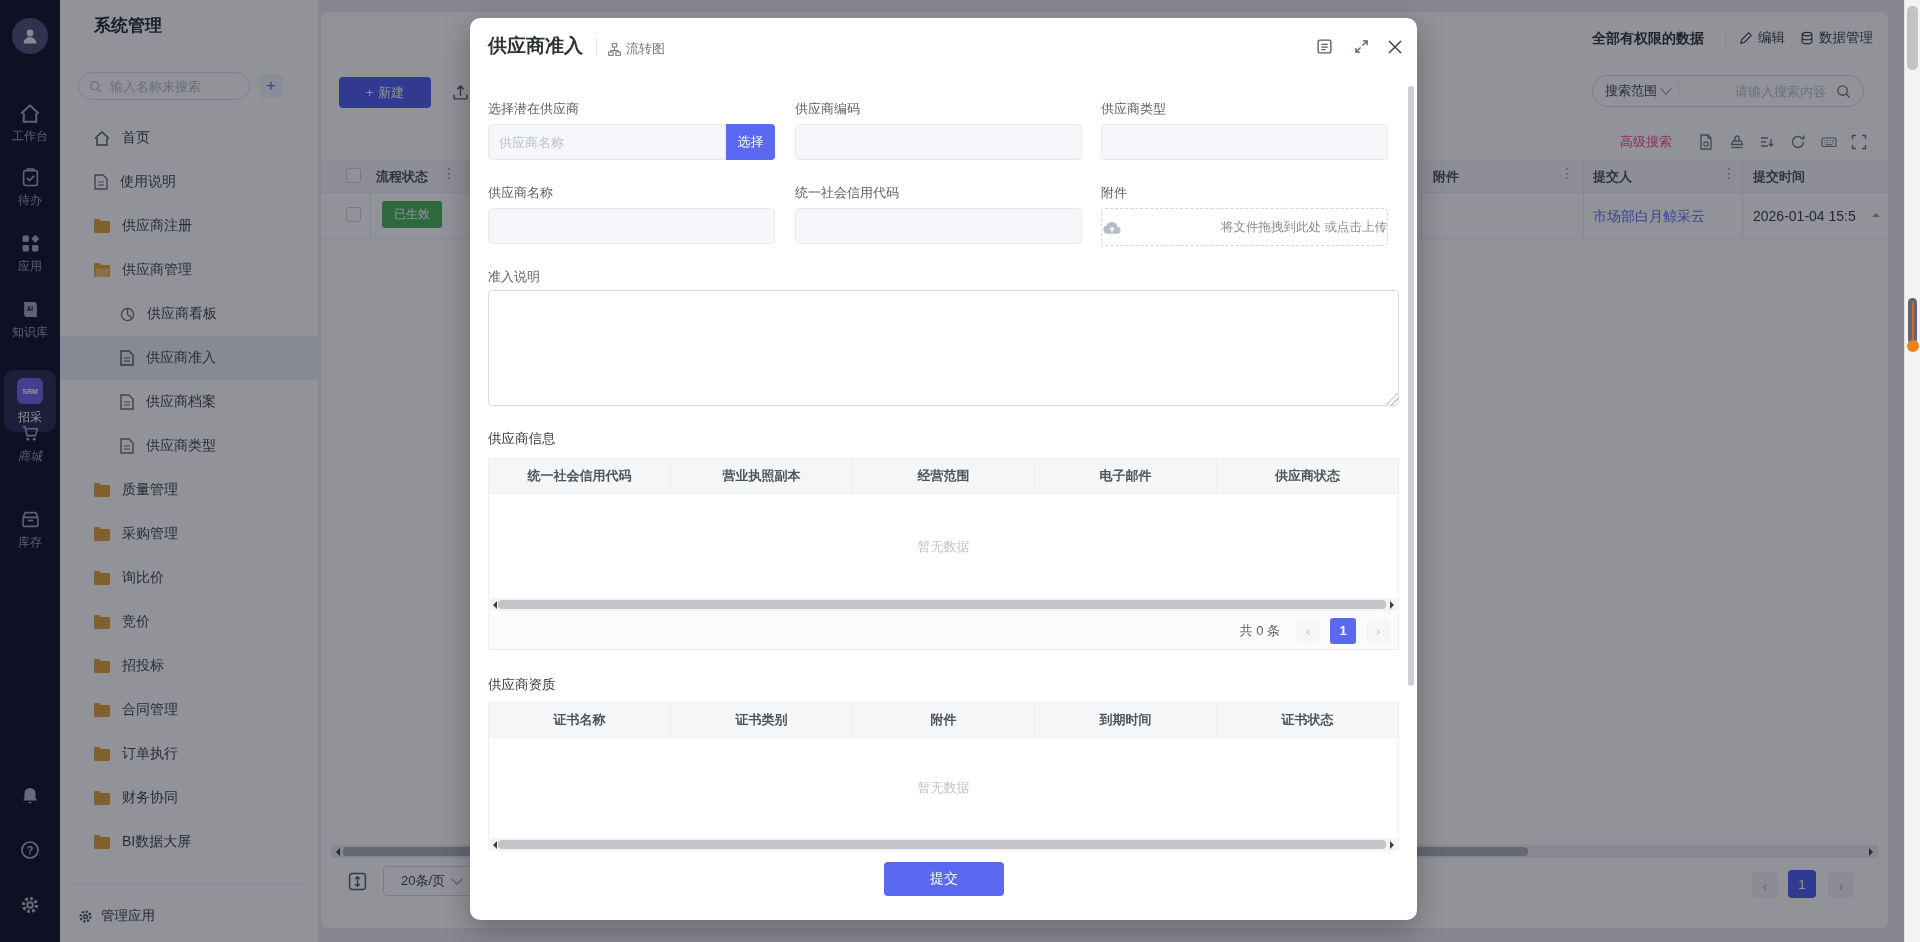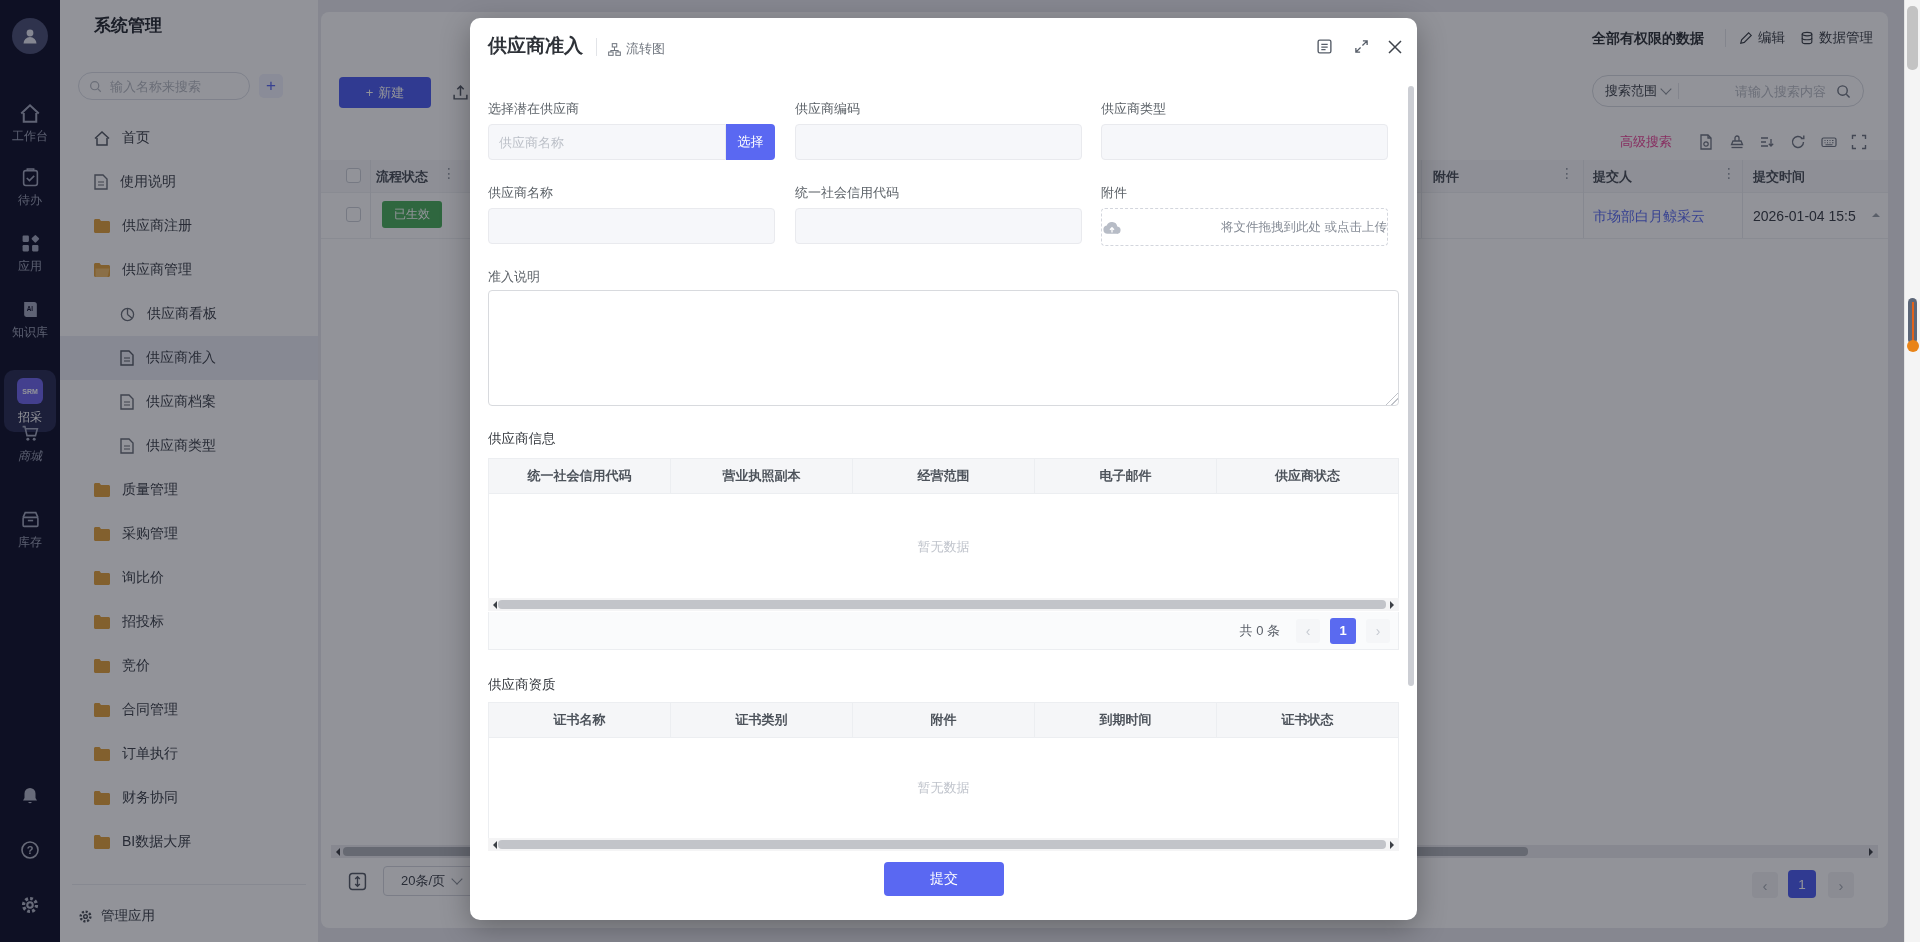--- a/index.html
+++ b/index.html
@@ -340,29 +340,29 @@
             </svg>
           </span>
         <span>询比价</span>
       </div>
       <div class="mi">
         <span>
             <svg width="16" height="14" viewBox="0 0 16 14">
               <path fill="#e2a33d" d="M0 1.5C0 .7.7 0 1.5 0h4L7 2h7.5c.8 0 1.5.7 1.5 1.5v9c0 .8-.7 1.5-1.5 1.5h-13C.7 14 0 13.3 0 12.5z"></path>
             </svg>
           </span>
+        <span>竞价</span>
+      </div>
+      <div class="mi">
+        <span>
+            <svg width="16" height="14" viewBox="0 0 16 14">
+              <path fill="#e2a33d" d="M0 1.5C0 .7.7 0 1.5 0h4L7 2h7.5c.8 0 1.5.7 1.5 1.5v9c0 .8-.7 1.5-1.5 1.5h-13C.7 14 0 13.3 0 12.5z"></path>
+            </svg>
+          </span>
         <span>招投标</span>
-      </div>
-      <div class="mi">
-        <span>
-            <svg width="16" height="14" viewBox="0 0 16 14">
-              <path fill="#e2a33d" d="M0 1.5C0 .7.7 0 1.5 0h4L7 2h7.5c.8 0 1.5.7 1.5 1.5v9c0 .8-.7 1.5-1.5 1.5h-13C.7 14 0 13.3 0 12.5z"></path>
-            </svg>
-          </span>
-        <span>竞价</span>
       </div>
       <div class="mi">
         <span>
             <svg width="16" height="14" viewBox="0 0 16 14">
               <path fill="#e2a33d" d="M0 1.5C0 .7.7 0 1.5 0h4L7 2h7.5c.8 0 1.5.7 1.5 1.5v9c0 .8-.7 1.5-1.5 1.5h-13C.7 14 0 13.3 0 12.5z"></path>
             </svg>
           </span>
         <span>合同管理</span>
       </div>
       <div class="mi">

